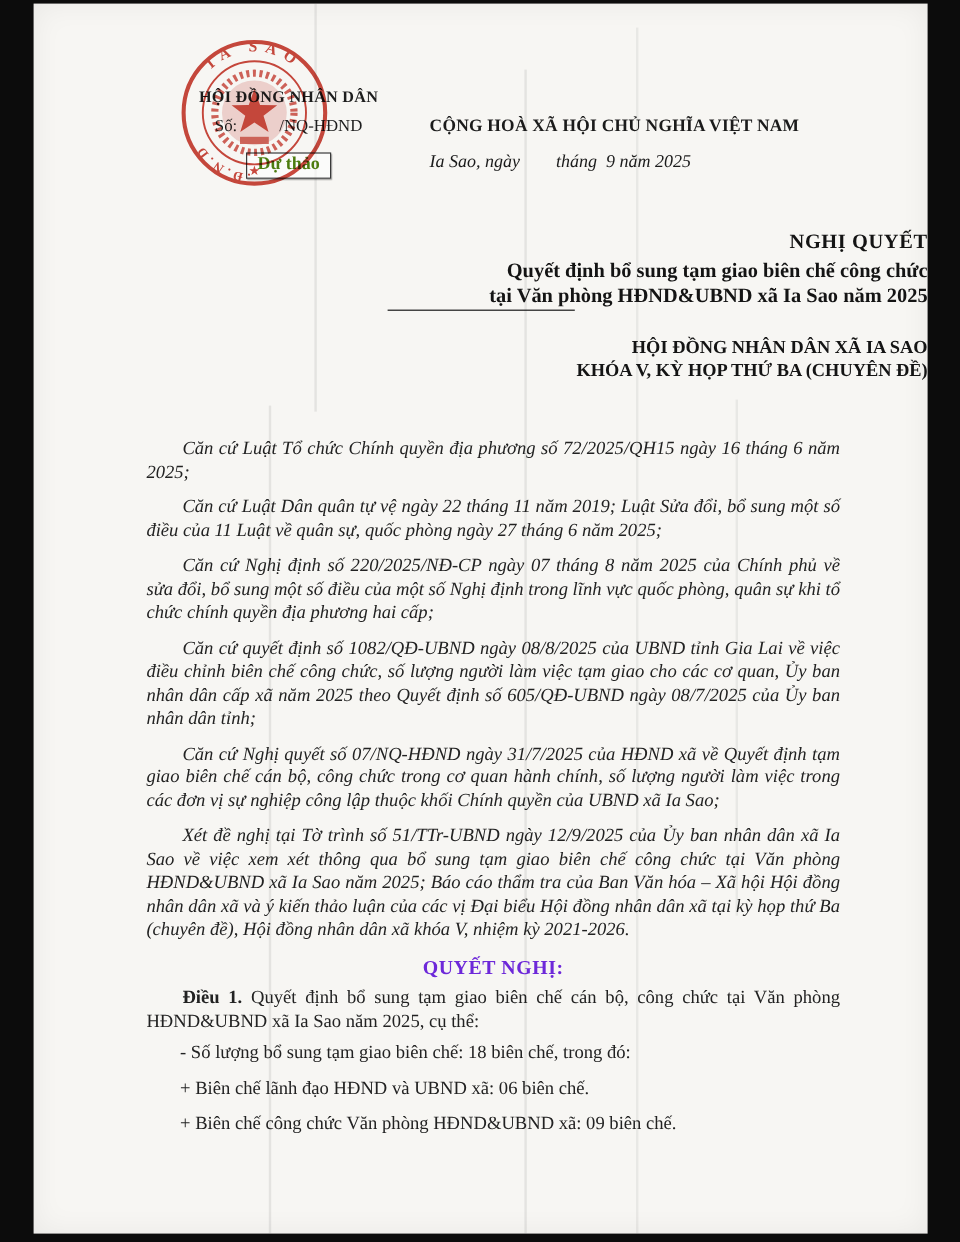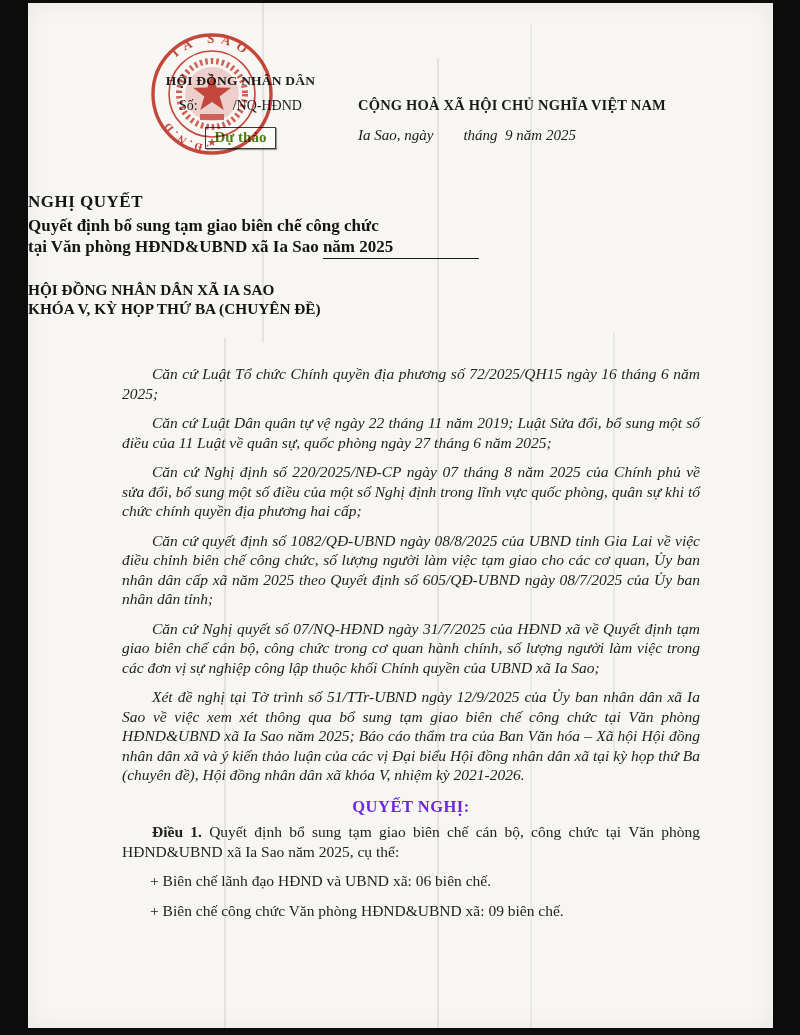--- a/index.html
+++ b/index.html
@@ -40,21 +40,21 @@
   }
   .hdr-right .nat1{font-weight:bold;font-size:14.5px;letter-spacing:0.2px;}
   .hdr-right .nat2{font-weight:bold;font-size:15px;display:inline-block;border-bottom:1.6px solid #1b1b1b;padding:0 2px 2px 2px;margin-top:3px;}
   .hdr-right .dateline{font-style:italic;font-size:15px;margin-top:13px;white-space:pre;}
 
   .stamp{
     position:absolute;left:120px;top:26px;width:128px;height:130px;
     mix-blend-mode:multiply;opacity:0.88;pointer-events:none;
   }
 
-  .title-block{position:absolute;left:0;top:189px;width:745px;text-align:left;color:#141414;}
+  .title-block{position:absolute;left:0;top:189px;width:745px;text-align:right;color:#141414;}
   .title-block .doctype{font-weight:bold;font-size:17px;letter-spacing:0.5px;}
   .title-block .subject{font-weight:bold;font-size:17px;line-height:21px;margin-top:3px;}
   .title-rule{width:156px;margin:1px auto 0 auto;border-bottom:1.6px solid #1a1a1a;}
   .issuer{margin-top:21px;font-weight:bold;font-size:15.3px;line-height:19px;}
 
   .body-text{
     position:absolute;left:94px;top:341px;width:578px;color:#222;
     font-size:15.5px;line-height:19.5px;
   }
   .preamble-p{
@@ -128,16 +128,17 @@
     <p class="preamble-p">Căn cứ Luật Dân quân tự vệ ngày 22 tháng 11 năm 2019; Luật Sửa đổi, bổ sung một số điều của 11 Luật về quân sự, quốc phòng ngày 27 tháng 6 năm 2025;</p>
     <p class="preamble-p">Căn cứ Nghị định số 220/2025/NĐ-CP ngày 07 tháng 8 năm 2025 của Chính phủ về sửa đổi, bổ sung một số điều của một số Nghị định trong lĩnh vực quốc phòng, quân sự khi tổ chức chính quyền địa phương hai cấp;</p>
     <p class="preamble-p">Căn cứ quyết định số 1082/QĐ-UBND ngày 08/8/2025 của UBND tỉnh Gia Lai về việc điều chỉnh biên chế công chức, số lượng người làm việc tạm giao cho các cơ quan, Ủy ban nhân dân cấp xã năm 2025 theo Quyết định số 605/QĐ-UBND ngày 08/7/2025 của Ủy ban nhân dân tỉnh;</p>
     <p class="preamble-p">Căn cứ Nghị quyết số 07/NQ-HĐND ngày 31/7/2025 của HĐND xã về Quyết định tạm giao biên chế cán bộ, công chức trong cơ quan hành chính, số lượng người làm việc trong các đơn vị sự nghiệp công lập thuộc khối Chính quyền của UBND xã Ia Sao;</p>
     <p class="preamble-p">Xét đề nghị tại Tờ trình số 51/TTr-UBND ngày 12/9/2025 của Ủy ban nhân dân xã Ia Sao về việc xem xét thông qua bổ sung tạm giao biên chế công chức tại Văn phòng HĐND&amp;UBND xã Ia Sao năm 2025; Báo cáo thẩm tra của Ban Văn hóa – Xã hội Hội đồng nhân dân xã và ý kiến thảo luận của các vị Đại biểu Hội đồng nhân dân xã tại kỳ họp thứ Ba (chuyên đề), Hội đồng nhân dân xã khóa V, nhiệm kỳ 2021-2026.</p>
 
     <div class="resolve-heading">QUYẾT NGHỊ:</div>
 
     <p class="article-p"><span class="article-label">Điều 1.</span><span> Quyết định bổ sung tạm giao biên chế cán bộ, công chức tại Văn phòng HĐND&amp;UBND xã Ia Sao năm 2025, cụ thể:</span></p>
 
+    <p class="item-p first">- Số lượng bổ sung tạm giao biên chế: 18 biên chế, trong đó:</p>
     <p class="item-p">+ Biên chế lãnh đạo HĐND và UBND xã: 06 biên chế.</p>
     <p class="item-p">+ Biên chế công chức Văn phòng HĐND&amp;UBND xã: 09 biên chế.</p>
   </div>
 </div>
 
 </body></html>

